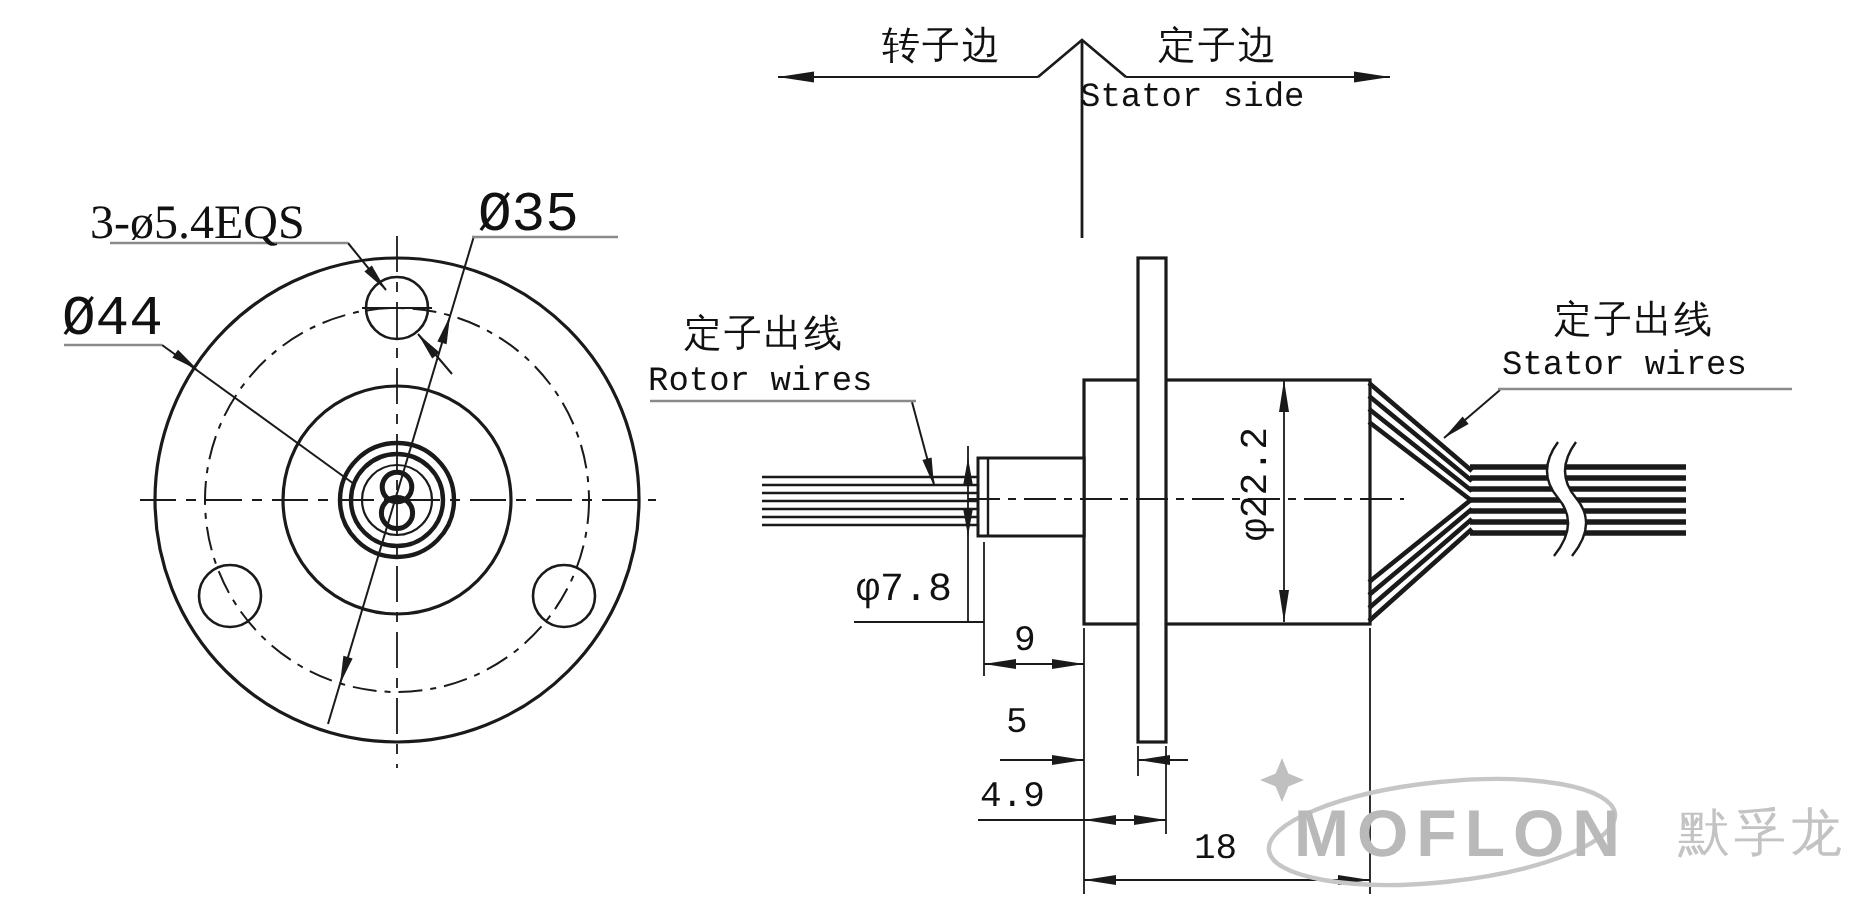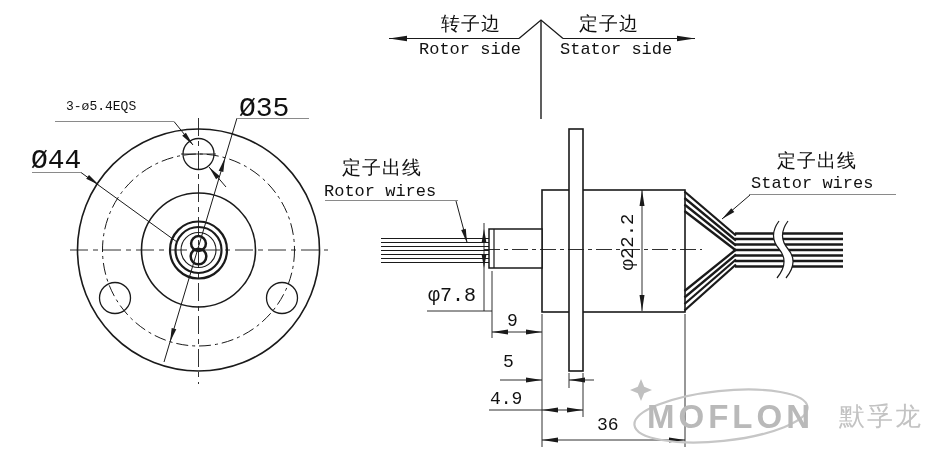--- a/index.html
+++ b/index.html
@@ -165,36 +165,35 @@
       </g>
     </g>
 
     <g>
       <ellipse cx="721" cy="416" rx="87" ry="25" stroke="#c6c6c6" stroke-width="2.2" transform="rotate(-6 721 416)"></ellipse>
       <path d="M641,379 L644.2,386.8 L652,390 L644.2,393.2 L641,401 L637.8,393.2 L630,390 L637.8,386.8 Z" fill="#c0c0c0" stroke="none"></path>
     </g>
   </svg>
 
   <div class="lbl cjk hdr-cjk" style="left:441px;top:14px;text-align:center;">转子边</div>
-  <div class="lbl mono hdr-en" style="left:419px;top:41px;">Rotor side</div>
   <div class="lbl cjk hdr-cjk" style="left:579px;top:14px;">定子边</div>
-  <div class="lbl mono hdr-en" style="left:560px;top:41px;">Stator side</div>
+  <div class="lbl mono hdr-en" style="left:540px;top:41px;">Stator side</div>
 
   <div class="lbl cjk hdr-cjk" style="left:342px;top:158px;">定子出线</div>
   <div class="lbl mono hdr-en" style="left:324px;top:183px;">Rotor wires</div>
   <div class="lbl cjk hdr-cjk" style="left:777px;top:151px;">定子出线</div>
   <div class="lbl mono hdr-en" style="left:751px;top:175px;">Stator wires</div>
 
-  <div class="lbl mono" style="left:66px;top:100px;font-size:13px;">3-ø5.4EQS</div>
+  <div class="lbl mono" style="left:45px;top:100px;font-size:24px;font-family:Liberation Serif, serif;">3-ø5.4EQS</div>
   <div class="lbl mono dia" style="left:239px;top:95px;">Ø35</div>
   <div class="lbl mono dia" style="left:31px;top:147px;">Ø44</div>
 
   <div class="lbl mono" style="left:428px;top:286px;font-size:20px;">φ7.8</div>
   <div class="lbl mono dim" style="left:507px;top:312px;">9</div>
   <div class="lbl mono dim" style="left:503px;top:353px;">5</div>
   <div class="lbl mono dim" style="left:490px;top:390px;">4.9</div>
-  <div class="lbl mono dim" style="left:597px;top:416px;">36</div>
+  <div class="lbl mono dim" style="left:597px;top:416px;">18</div>
   <div class="lbl mono rot90" style="left:585px;top:231px;width:90px;height:22px;font-size:19px;">φ22.2</div>
 
   <div class="lbl cjk wm-cn" style="left:839px;top:403px;">默孚龙</div>
   <div class="lbl wm-brand" style="left:647px;top:400px;">MOFLON</div>
 
 </div>
 
 </body></html>

